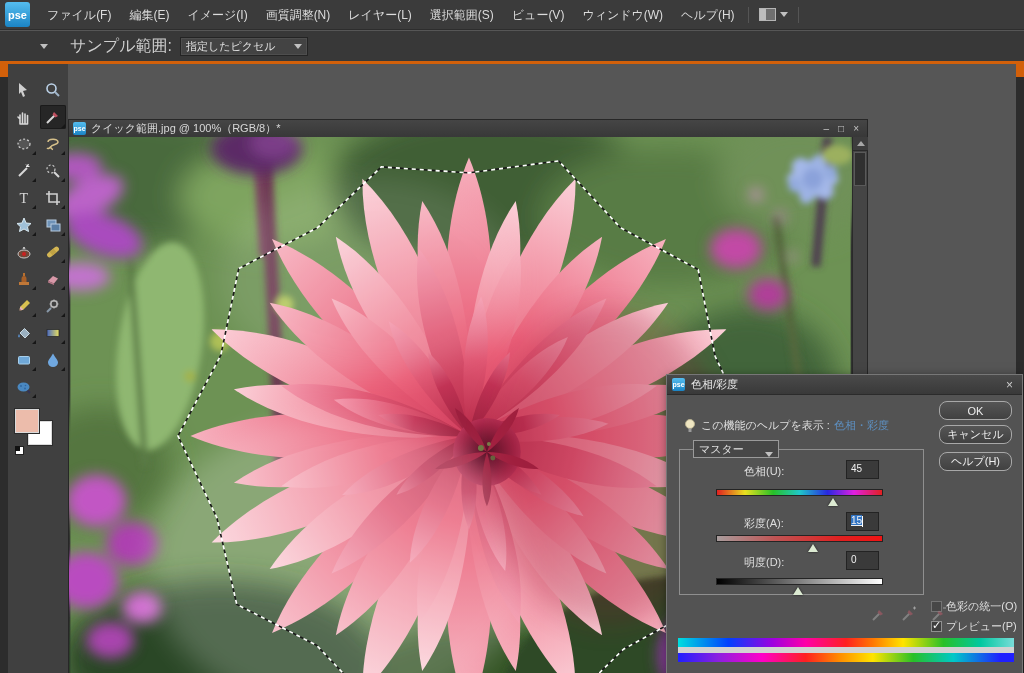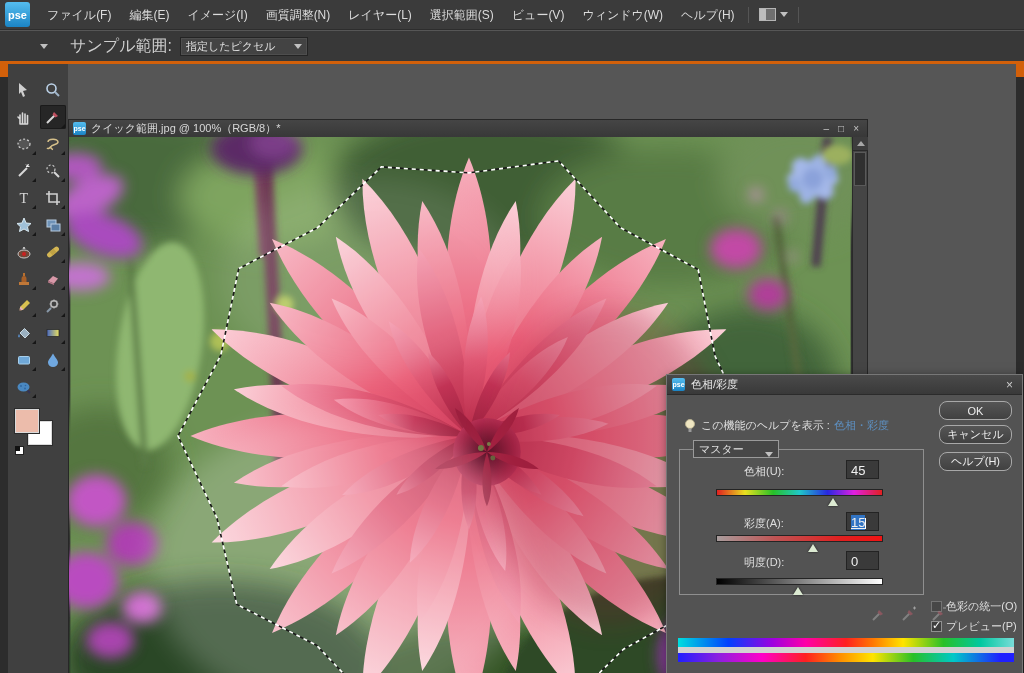--- a/index.html
+++ b/index.html
@@ -92,21 +92,21 @@
     background:linear-gradient(180deg,#555555,#414141); border:1px solid #a8a8a8;
     color:#eeeeee; font-size:11px; display:flex; align-items:center; justify-content:center; cursor:default; }
   .btn-ok { top:26px; } .btn-cancel { top:50px; } .btn-help { top:77px; }
   .groupbox { position:absolute; left:12px; top:74px; width:245px; height:146px; border:1px solid #8f8f8f; }
   .channel-select { position:absolute; left:26px; top:65px; width:86px; height:18px; background:#474747;
     border:1px solid #9a9a9a; display:flex; align-items:flex-end; justify-content:space-between;
     padding:0 5px; z-index:2; }
   .channel-select span { color:#e4e4e4; font-size:11px; }
   .slider-label { position:absolute; color:#dedede; font-size:11px; }
   .value-box { position:absolute; left:179px; width:33px; height:19px; background:#3a3a3a;
-    border:1px solid #232323; color:#f0f0f0; font-size:13px; padding:2px 0 0 4px; }
+    border:1px solid #232323; color:#f0f0f0; font-size:10px; padding:2px 0 0 4px; }
   .value-box .sel { background:#3174c4; }
   .caret-text { display:inline-block; width:1px; height:11px; background:#fff; vertical-align:middle; }
   .slider-track { position:absolute; left:49px; width:167px; height:7px; border:1px solid #242424; }
   .track-hue { background:linear-gradient(90deg,#e02020,#e8e020 17%,#28c028 34%,#20c8c8 50%,#2828e0 67%,#e020e0 83%,#e02020); }
   .track-sat { background:linear-gradient(90deg,#a89c9c,#bf5454 35%,#e02020 75%,#f01414); }
   .track-light { background:linear-gradient(90deg,#000000,#ffffff); }
   .pointer { position:absolute; top:8px; width:0; height:0; transform:translateX(-50%);
     border-left:5px solid transparent; border-right:5px solid transparent; border-bottom:8px solid #dcead2;
     filter:drop-shadow(0 0 1px #1c1c1c); }
   .droppers { position:absolute; left:204px; top:231px; display:flex; gap:14px; opacity:.65; }

